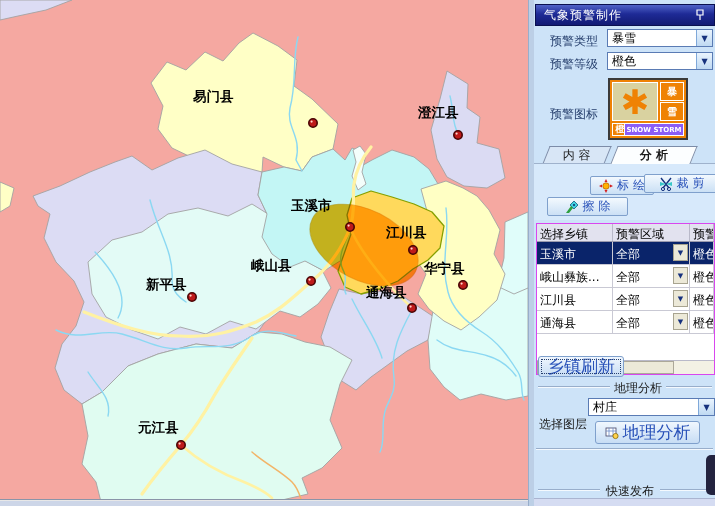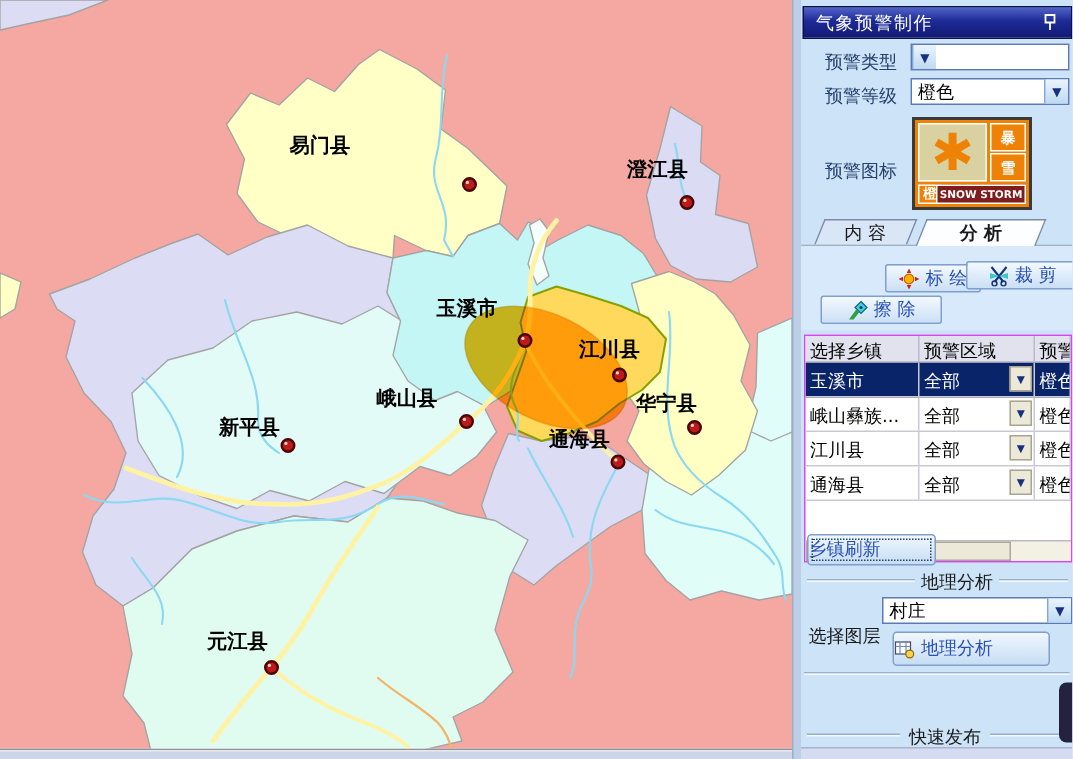--- a/index.html
+++ b/index.html
@@ -26,21 +26,21 @@
   .wicon{position:absolute;left:74px;top:78px;width:80px;height:62px;background:#EF8204;
      border:2px solid #3A3A3A;padding:2px;display:grid;grid-template-columns:46px 1fr;grid-template-rows:1fr 13px;grid-gap:2px;}
   .wicon-main{grid-row:1;grid-column:1;background:#D9D2A0;border:1px solid #FFF;
      display:flex;align-items:center;justify-content:center;}
   .wicon-main .snow{color:#EF8204;font-size:34px;line-height:30px;font-weight:bold;}
   .wicon-side{grid-row:1;grid-column:2;display:flex;flex-direction:column;gap:1px;}
   .wcell{flex:1;background:#EF8204;border:1px solid #FFF;color:#FFF;font-size:10px;font-weight:bold;
      display:flex;align-items:center;justify-content:center;}
   .wlevel{grid-row:2;grid-column:1;width:16px;background:#EF8204;border:1px solid #FFF;color:#FFF;
      font-size:9px;font-weight:bold;display:flex;align-items:center;justify-content:center;}
-  .wcap{grid-row:2;grid-column:1 / span 2;margin-left:12px;background:#7f1d1d;border:1px solid #FFF;color:#FFF;
+  .wcap{grid-row:2;grid-column:1 / span 2;margin-left:12px;background:#8b5cf6;border:1px solid #FFF;color:#FFF;
      font-size:7px;font-weight:bold;display:flex;align-items:center;justify-content:center;letter-spacing:0;white-space:nowrap;}
   
   .tabs{position:absolute;left:0;top:146px;width:181px;height:18px;}
   .tab{position:absolute;top:0;height:18px;border:1px solid #7C8CA8;border-bottom:none;
      background:#D8E6F6;color:#1A1A1A;display:flex;align-items:center;justify-content:center;
      transform:skewX(-22deg);font-size:12px;}
   .tab>span{transform:skewX(22deg);display:block;}
   .tab-content{left:12px;width:62px;}
   .tab.active{background:#FCFEFF;font-weight:bold;z-index:2;}
   .tab-analysis{left:80px;width:80px;}
@@ -61,22 +61,22 @@
   .tc1{width:76px;} .tc2{width:77px;} .tc3{flex:1;}
   .trow.selected{background:#0A246A;color:#FFF;}
   .cell-dd{position:absolute;right:1px;top:2px;width:15px;height:17px;background:#ECE9D8;
      border:1px solid #A8A490;color:#16317E;font-size:7px;display:flex;align-items:center;justify-content:center;}
   .hscroll{position:absolute;left:0;bottom:0;width:100%;height:14px;background:#F3F1E4;border-top:1px solid #B9B9C9;display:flex;}
   .sb-arrow{width:14px;height:13px;background:#ECE9D8;border:1px solid #ACA899;color:#333;
      font-size:7px;display:flex;align-items:center;justify-content:center;}
   .sb-thumb{width:122px;height:13px;background:#ECE9D8;border:1px solid #ACA899;margin-left:1px;}
   
   .pbtn{position:absolute;height:21px;background:linear-gradient(180deg,#F0F7FE,#C7DDF4);
-     border:1px solid #7FA0CC;border-radius:3px;color:#2750B8;font-size:12px;
-     display:flex;align-items:center;justify-content:flex-start;gap:4px;}
+     border:1px solid #7FA0CC;border-radius:3px;color:#2750B8;font-size:17px;
+     display:flex;align-items:center;justify-content:center;gap:4px;}
   .pbtn.focus{outline:1px dotted #27406E;outline-offset:-4px;}
   .gline{position:absolute;height:2px;border-top:1px solid #98AECB;border-bottom:1px solid #F4F9FE;}
   .glabel{position:absolute;color:#1A1A1A;font-size:12px;}
   .panel-cut{position:absolute;left:172px;top:455px;width:9px;height:40px;background:#23233F;border-radius:5px 0 0 5px;}
   .panel-bottom{position:absolute;left:0;top:498px;width:181px;height:8px;background:#D5DCF2;border-top:1px solid #AAB4D0;}
 </style>
 </head>
 <body>
 
 <div class="app">
@@ -170,20 +170,21 @@
       <span class="title">气象预警制作</span>
       <span class="pin">
         <svg width="12" height="12" viewBox="0 0 12 12">
             <path d="M3,1 h6 v5 h-6 z M6,6 v5" fill="none" stroke="#FFFFFF" stroke-width="1.2"></path>
           </svg>
       </span>
     </div>
 
     <span class="flabel" style="left:16px;top:33px;">预警类型</span>
     <div class="combo" style="left:73px;top:29px;width:106px;">
+      <span class="combo-val">暴雪</span>
       <span class="combo-btn">▼</span>
     </div>
 
     <span class="flabel" style="left:16px;top:56px;">预警等级</span>
     <div class="combo" style="left:73px;top:52px;width:106px;">
       <span class="combo-val">橙色</span>
       <span class="combo-btn">▼</span>
     </div>
 
     <span class="flabel" style="left:16px;top:106px;">预警图标</span>

